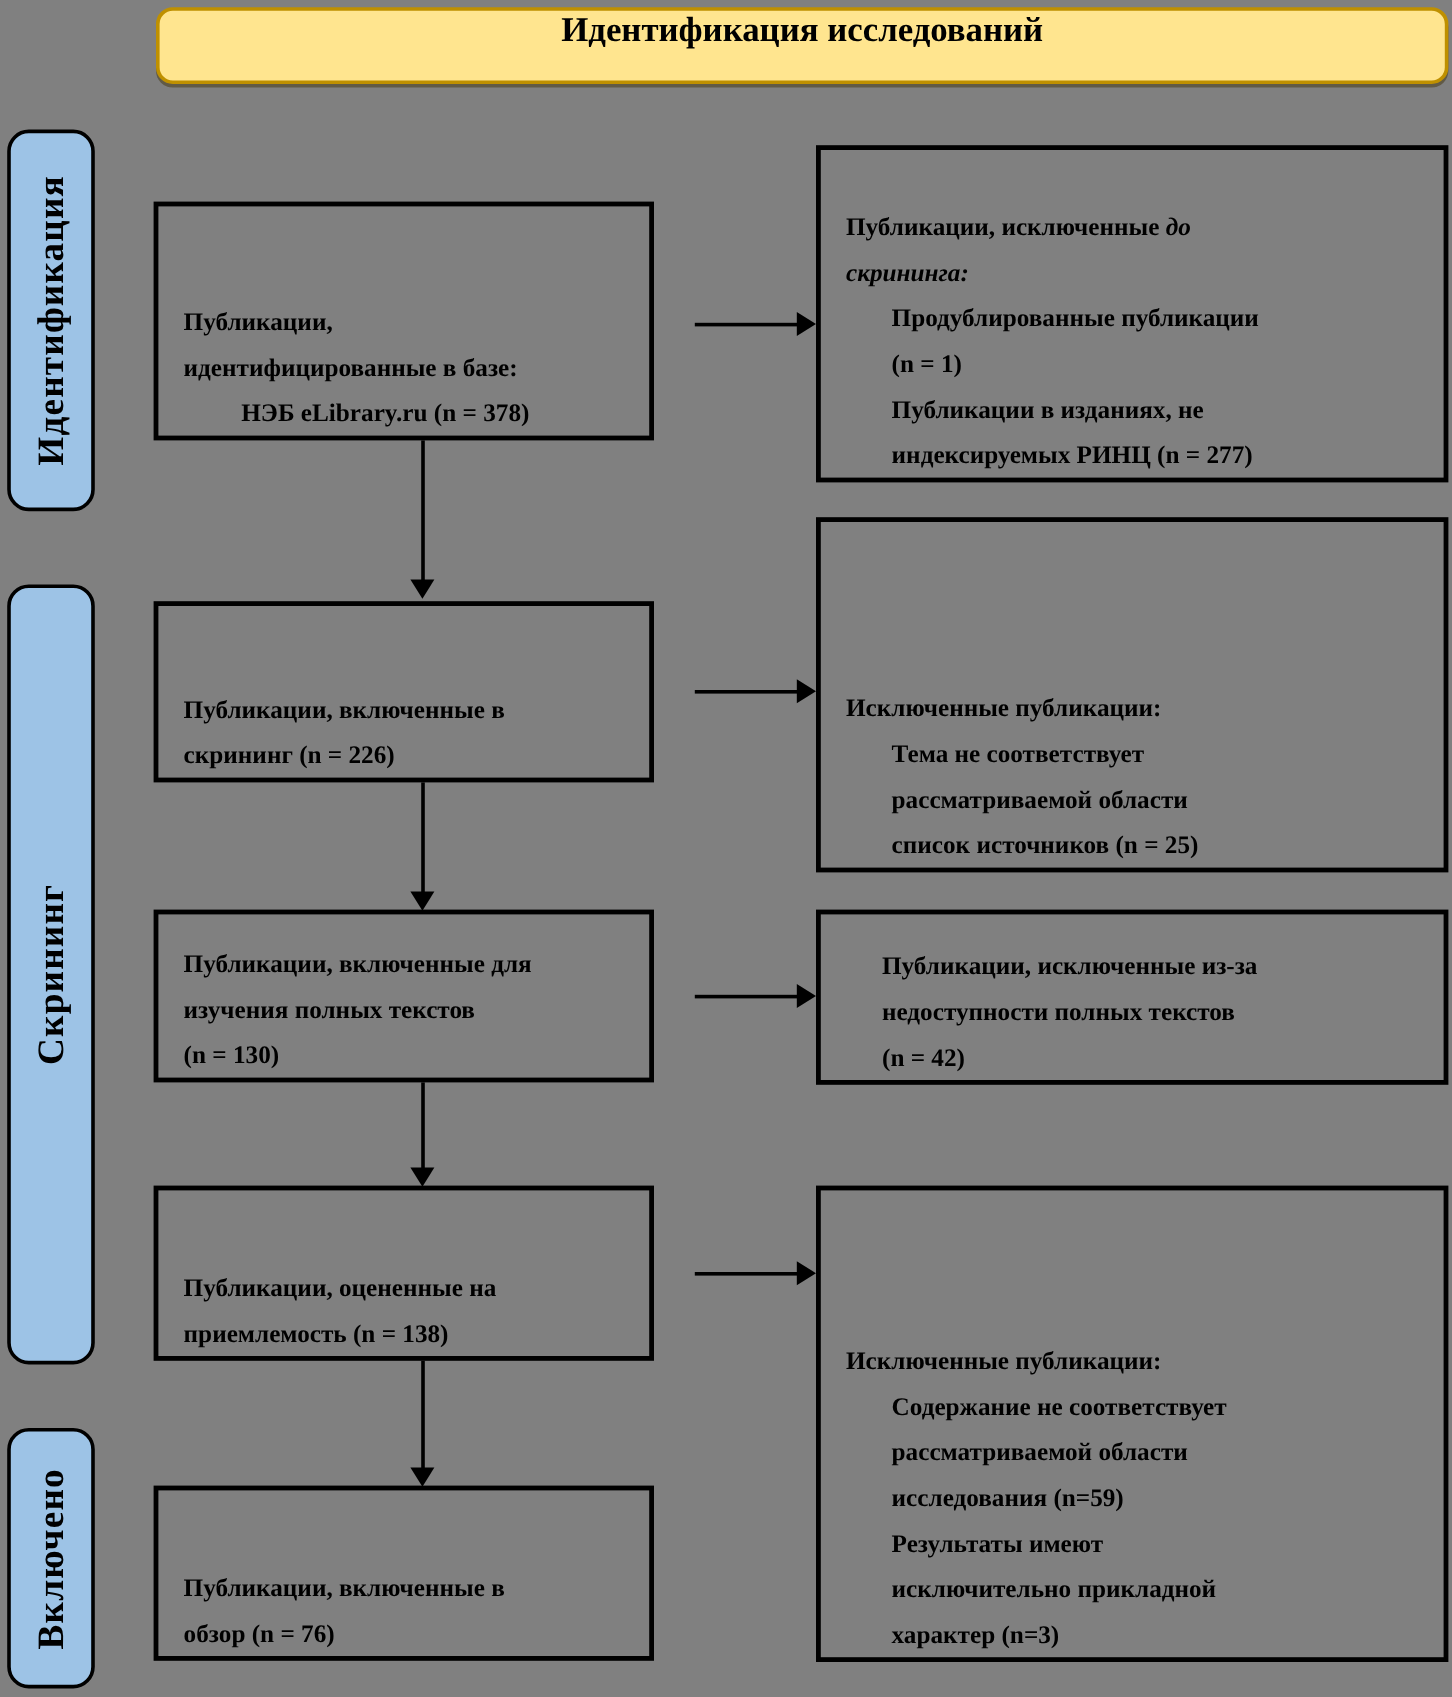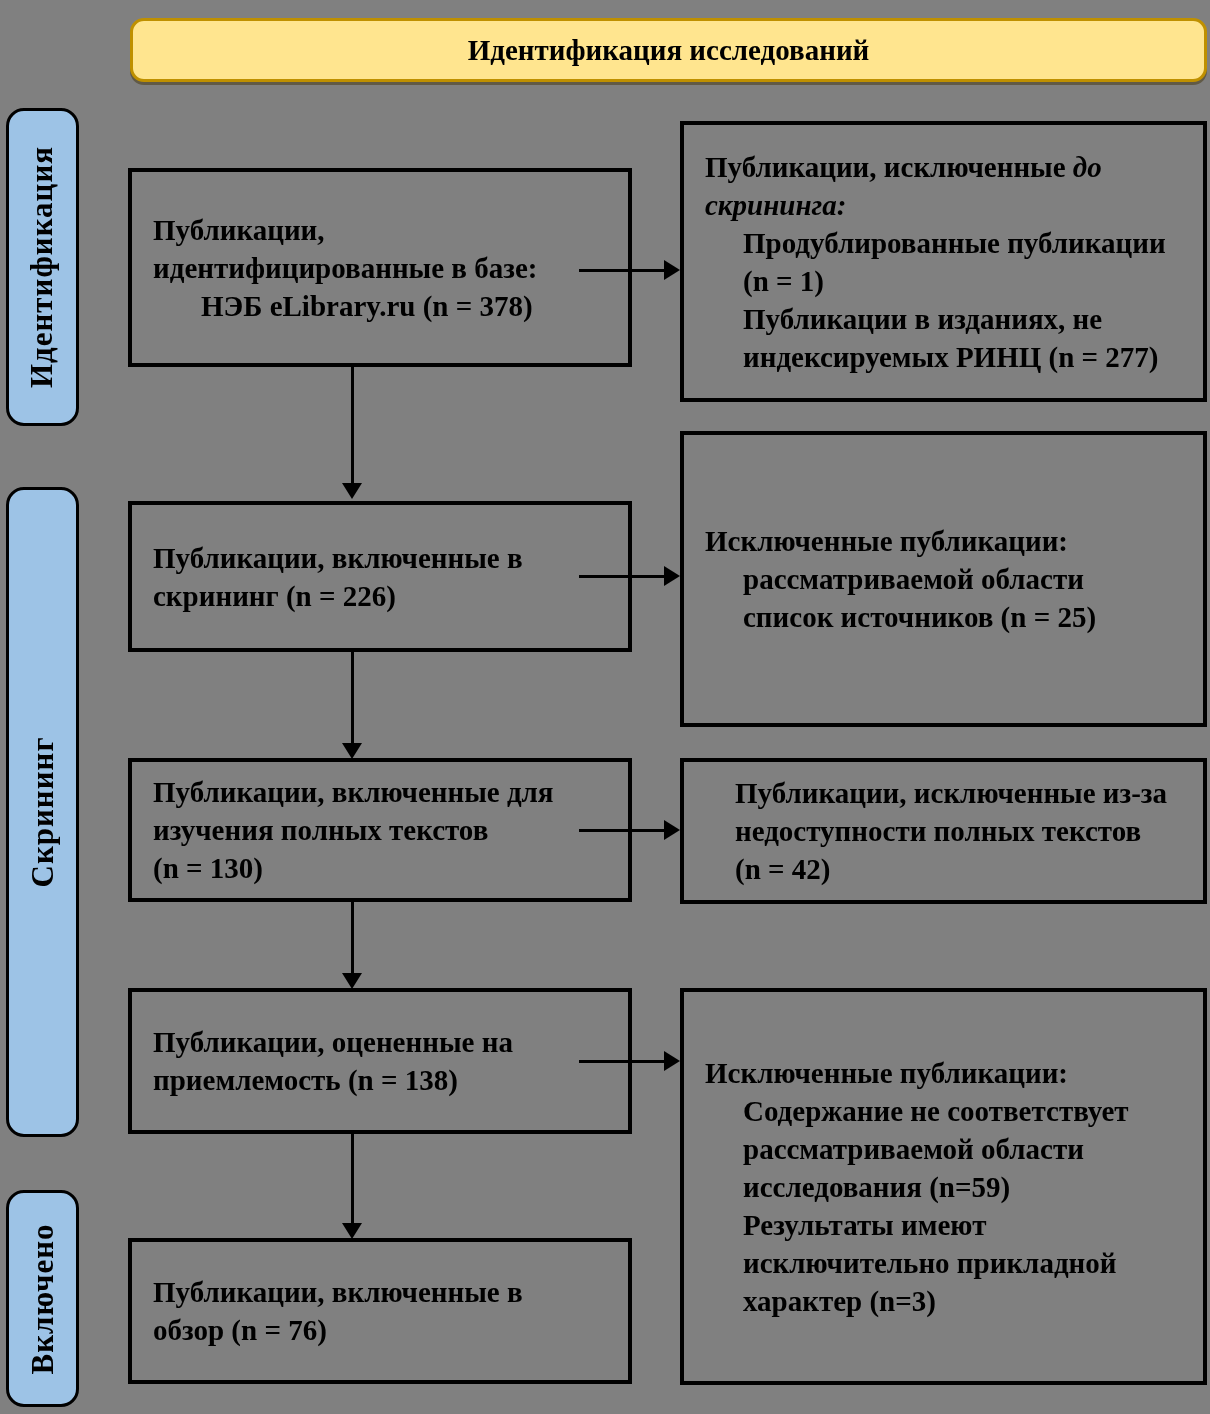--- a/index.html
+++ b/index.html
@@ -11,27 +11,27 @@
     background: #808080;
     overflow: hidden;
     font-family: "Liberation Serif", "DejaVu Serif", serif;
     font-weight: bold;
     color: #000000;
   }
 
   
   .title-banner {
     position: absolute;
-    left: 130px; top: 18px;
+    left: 130px; top: 6px;
     width: 1077px; height: 64px;
     background: #FFE58F;
     border: 3px solid #BF9000;
     border-radius: 14px;
     box-shadow: 0 3px 0 rgba(60,45,0,0.45);
-    display: flex; align-items: center; justify-content: center;
+    display: flex; justify-content: center;
     font-size: 29px;
   }
 
   
   .stage {
     position: absolute;
     left: 6px; width: 73px;
     background: #9DC3E6;
     border: 3px solid #000000;
     border-radius: 18px;
@@ -46,26 +46,26 @@
   }
   .stage-1 { top: 108px; height: 318px; }
   .stage-2 { top: 487px; height: 650px; }
   .stage-3 { top: 1190px; height: 217px; }
 
   
   .box {
     position: absolute;
     background: #808080;
     border: 4px solid #000000;
-    display: flex; align-items: center;
-    font-size: 29px;
+    display: flex; align-items: flex-end;
+    font-size: 21px;
     line-height: 38px;
   }
   .box .box-text { width: 100%; padding-left: 21px; padding-right: 8px; }
-  .main-col { left: 128px; width: 504px; }
+  .main-col { left: 128px; width: 417px; }
   .right-col { left: 680px; width: 527px; }
 
   .mbox-1 { top: 168px; height: 199px; }
   .mbox-2 { top: 501px; height: 151px; }
   .mbox-3 { top: 758px; height: 144px; }
   .mbox-4 { top: 988px; height: 146px; }
   .mbox-5 { top: 1238px; height: 146px; }
 
   .rbox-1 { top: 121px; height: 281px; }
   .rbox-2 { top: 431px; height: 296px; }
@@ -168,20 +168,21 @@
       <div class="line indent">Продублированные публикации</div>
       <div class="line indent">(n = 1)</div>
       <div class="line indent">Публикации в изданиях, не</div>
       <div class="line indent">индексируемых РИНЦ (n = 277)</div>
     </div>
   </div>
 
   <div class="box right-col rbox-2">
     <div class="box-text">
       <div class="line">Исключенные публикации:</div>
+      <div class="line indent">Тема не соответствует</div>
       <div class="line indent">рассматриваемой области</div>
       <div class="line indent">список источников (n = 25)</div>
     </div>
   </div>
 
   <div class="box right-col rbox-3">
     <div class="box-text">
       <div class="line">Публикации, исключенные из-за</div>
       <div class="line">недоступности полных текстов</div>
       <div class="line">(n = 42)</div>

